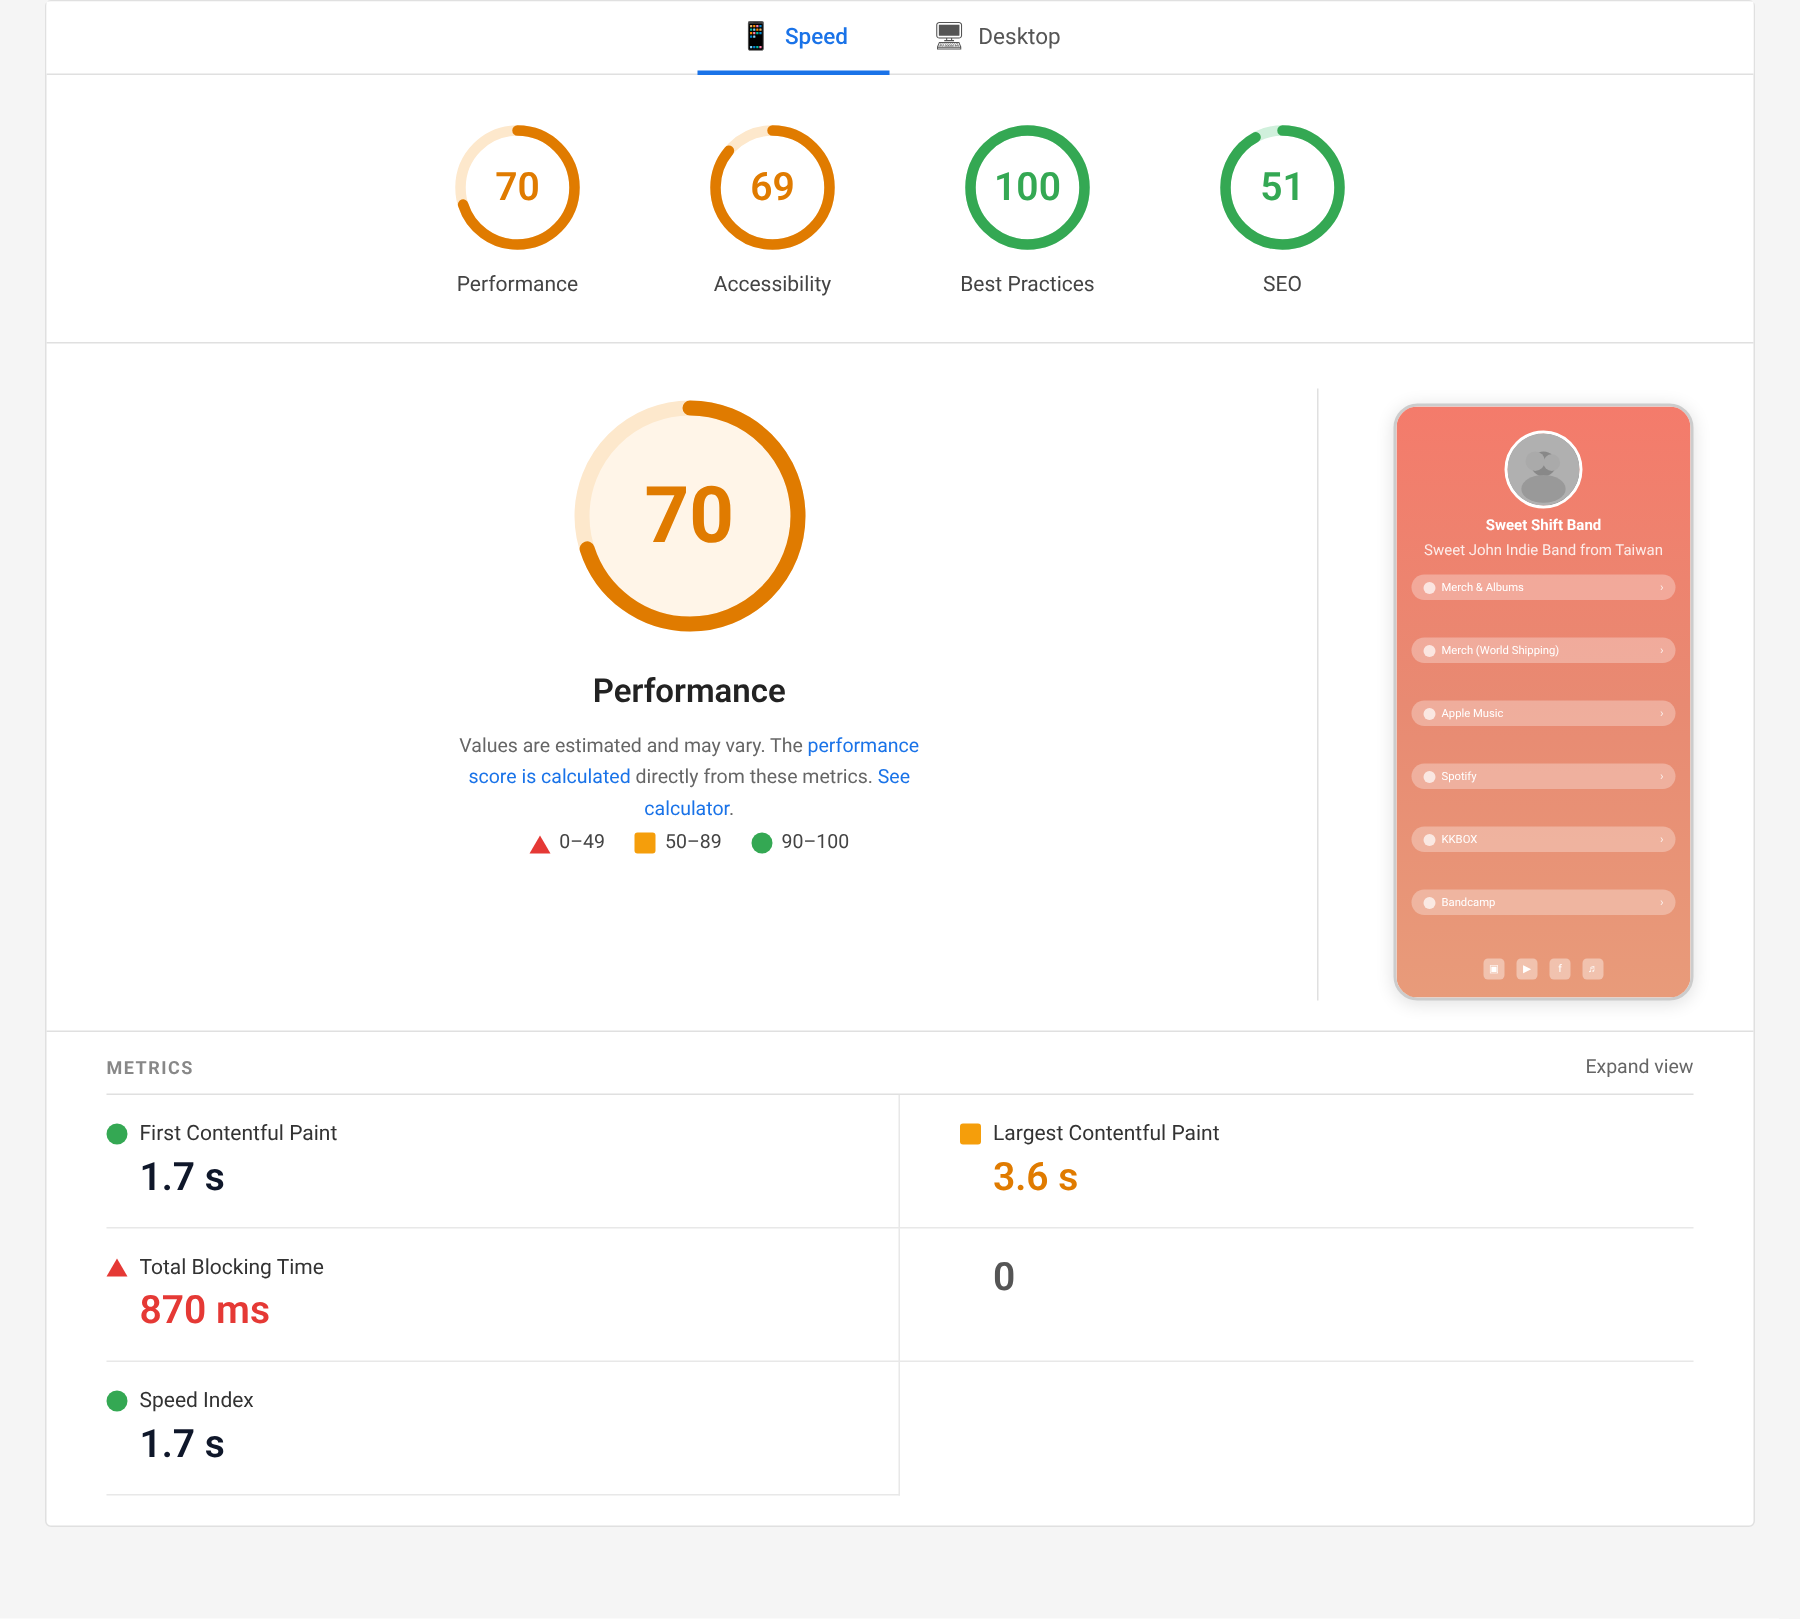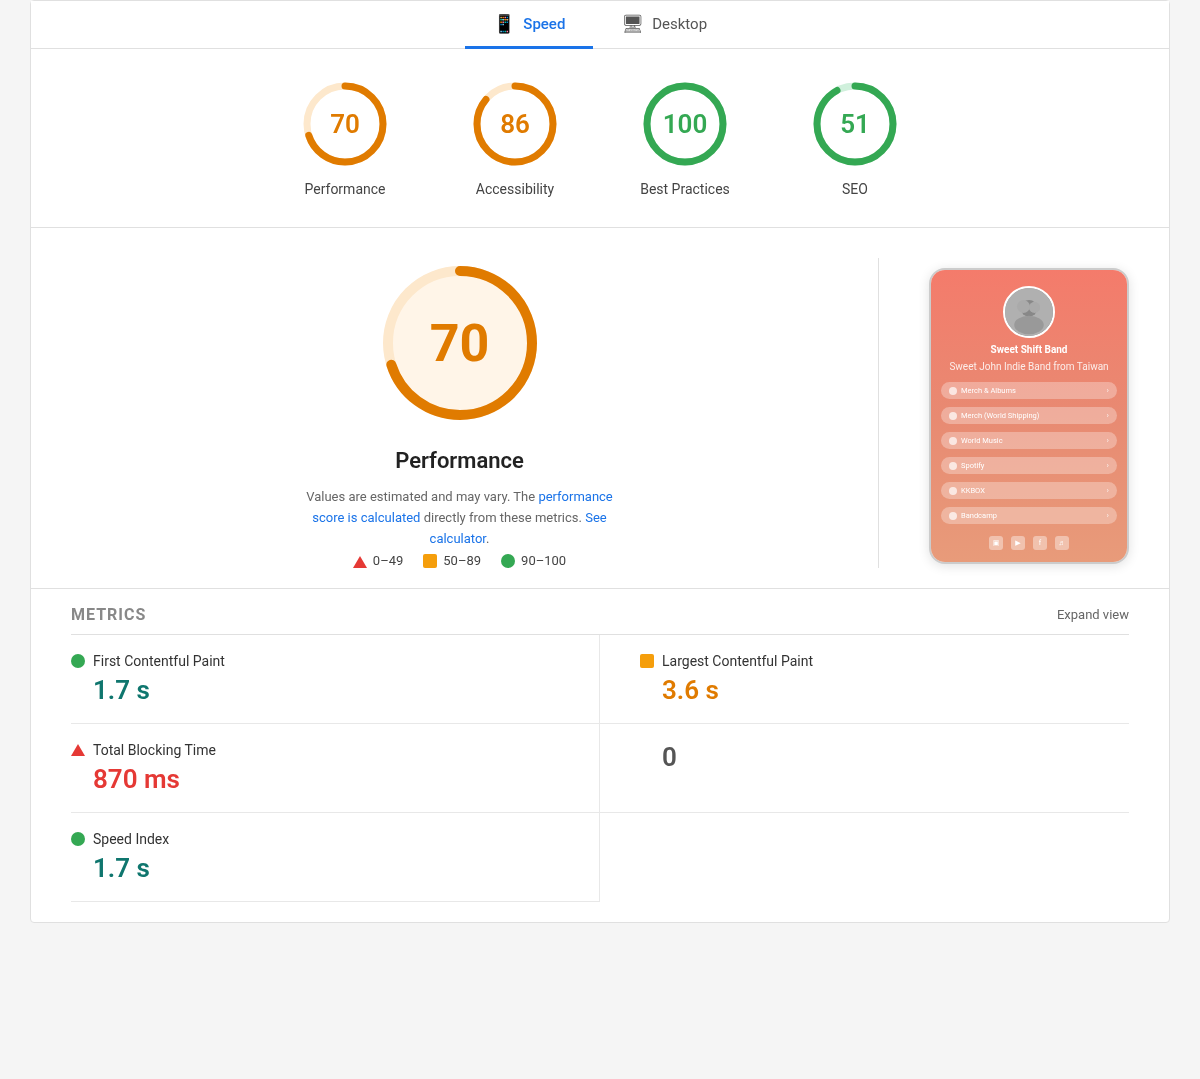--- a/index.html
+++ b/index.html
@@ -198,21 +198,21 @@
     .phone-btn {
       width: 100%;
       background: rgba(255,255,255,0.3);
       border-radius: 12px;
       padding: 4px 8px;
       font-size: 7.5px;
       color: #fff;
       display: flex;
       align-items: flex-end;
       justify-content: space-between;
-      margin-bottom: 2px;
+      margin-bottom: 19px;
     }
     .phone-btn-left {
       display: flex;
       align-items: center;
       gap: 4px;
     }
     .phone-icon-dot {
       width: 8px;
       height: 8px;
       border-radius: 50%;
@@ -243,21 +243,21 @@
       padding: 0 40px 20px;
     }
     .metrics-header {
       display: flex;
       justify-content: space-between;
       align-items: center;
       padding: 16px 0 10px;
       border-bottom: 1px solid #e0e0e0;
     }
     .metrics-title {
-      font-size: 16px;
+      font-size: 12px;
       font-weight: 700;
       color: #888;
       letter-spacing: 1px;
       text-transform: uppercase;
     }
     .expand-view {
       font-size: 13px;
       color: #666;
       cursor: pointer;
     }
@@ -301,21 +301,21 @@
     }
     .metric-name {
       font-size: 14px;
       color: #333;
     }
     .metric-value {
       font-size: 26px;
       font-weight: 600;
       padding-left: 22px;
     }
-    .metric-value.green { color: #0f766e; }
+    .metric-value.green { color: #0f172a; }
     .metric-value.orange { color: #e07b00; }
     .metric-value.red { color: #e53935; }
     .metric-value.neutral { color: #555; }
   </style>
 </head>
 <body>
 
 <div class="container">
 
   <div class="tab-bar">
@@ -341,21 +341,21 @@
       </div>
       <span class="score-label">Performance</span>
     </div>
 
     <div class="score-card">
       <div class="score-circle-wrap">
         <svg viewBox="0 0 90 90">
           <circle cx="45" cy="45" r="38" fill="none" stroke="#fde8cc" stroke-width="7"></circle>
           <circle cx="45" cy="45" r="38" fill="none" stroke="#e07b00" stroke-width="7" stroke-dasharray="238.76" stroke-dashoffset="33.4" stroke-linecap="round"></circle>
         </svg>
-        <span class="score-number" style="color:#e07b00;">86</span>
+        <span class="score-number" style="color:#e07b00;">69</span>
       </div>
       <span class="score-label">Accessibility</span>
     </div>
 
     <div class="score-card">
       <div class="score-circle-wrap">
         <svg viewBox="0 0 90 90">
           <circle cx="45" cy="45" r="38" fill="none" stroke="#d0f0dc" stroke-width="7"></circle>
           <circle cx="45" cy="45" r="38" fill="none" stroke="#34a853" stroke-width="7" stroke-dasharray="238.76" stroke-dashoffset="0" stroke-linecap="round"></circle>
         </svg>
@@ -435,21 +435,21 @@
           <div class="phone-btn">
             <div class="phone-btn-left">
                 <div class="phone-icon-dot"></div>
                 <span>Merch (World Shipping)</span>
               </div>
             <span class="phone-arrow">›</span>
           </div>
           <div class="phone-btn">
             <div class="phone-btn-left">
                 <div class="phone-icon-dot"></div>
-                <span>World Music</span>
+                <span>Apple Music</span>
               </div>
             <span class="phone-arrow">›</span>
           </div>
           <div class="phone-btn">
             <div class="phone-btn-left">
                 <div class="phone-icon-dot"></div>
                 <span>Spotify</span>
               </div>
             <span class="phone-arrow">›</span>
           </div>

